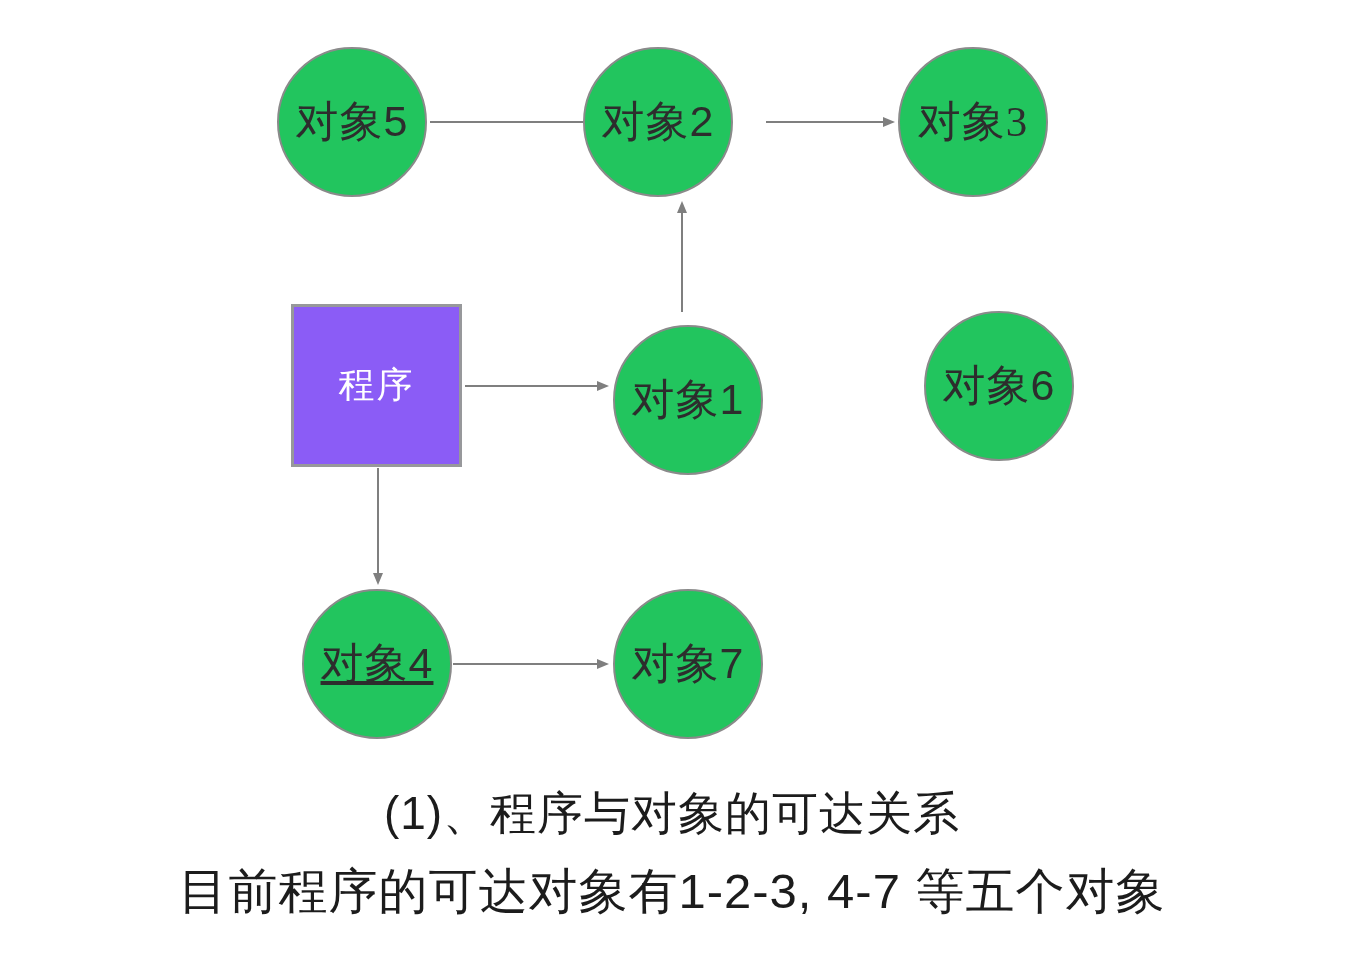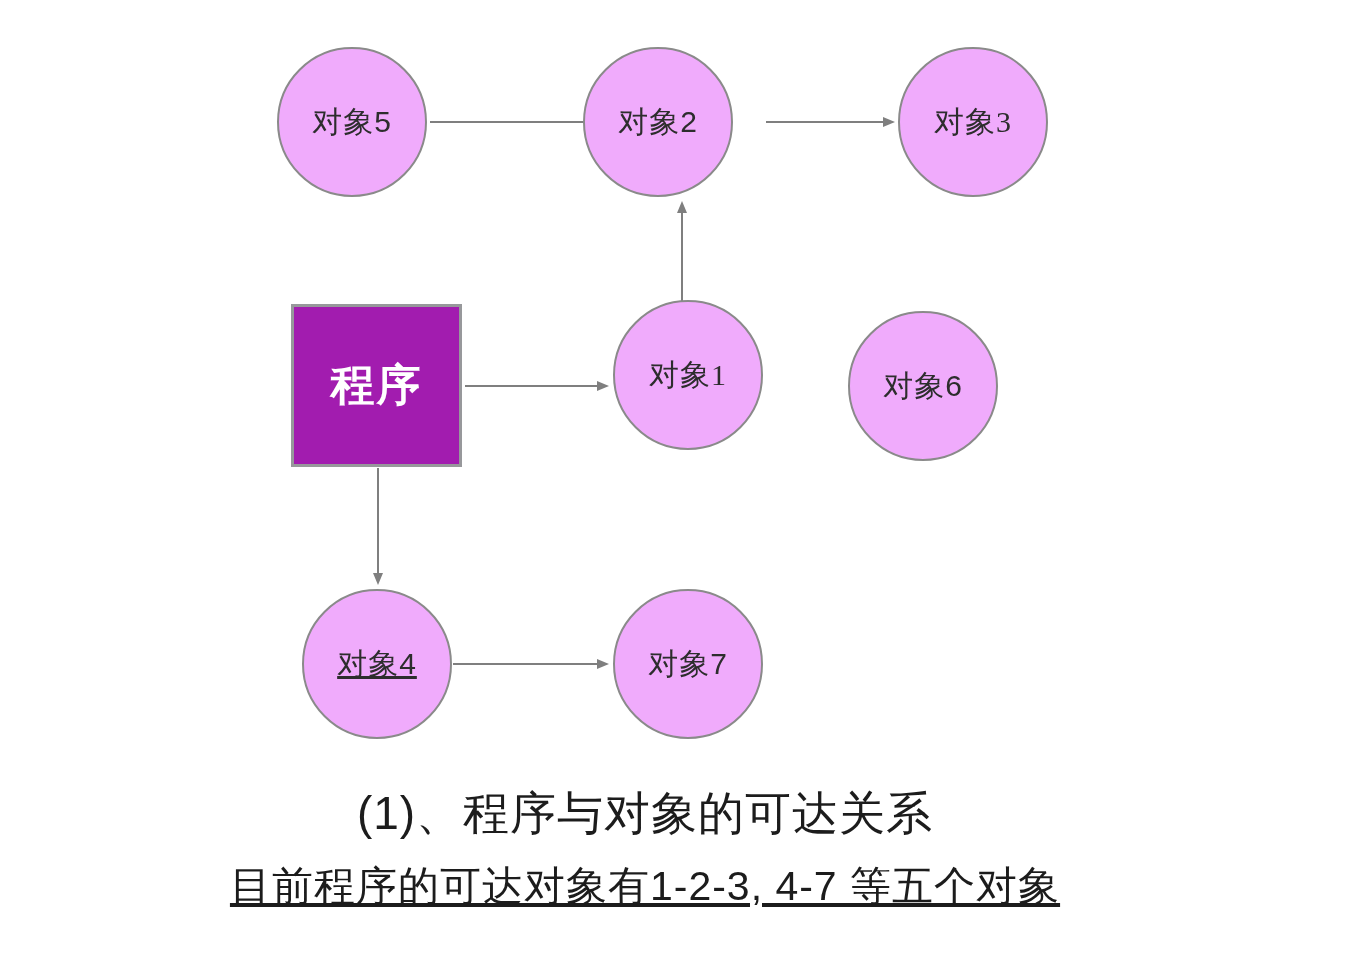--- a/index.html
+++ b/index.html
@@ -22,64 +22,64 @@
     width: 1363px;
     height: 972px;
     pointer-events: none;
   }
   .node-circle {
     position: absolute;
     width: 150px;
     height: 150px;
     border: 2px solid #8a8a8a;
     border-radius: 50%;
-    background: #f0abfc;
+    background: #22c55e;
     display: flex;
     align-items: center;
     justify-content: center;
-    font-size: 30px;
+    font-size: 43px;
     color: #2d2d2d;
     box-sizing: border-box;
     letter-spacing: 1px;
   }
   .program-box {
     position: absolute;
     left: 291px;
     top: 304px;
     width: 171px;
     height: 163px;
-    background: #a21caf;
+    background: #8b5cf6;
     border: 3px solid #97989b;
     display: flex;
     align-items: center;
     justify-content: center;
-    font-size: 44px;
-    font-weight: bold;
+    font-size: 36px;
+    font-weight: normal;
     color: #ffffff;
     box-sizing: border-box;
     letter-spacing: 2px;
   }
   .caption {
     position: absolute;
     left: 0;
     top: 783px;
     width: 1290px;
     text-align: center;
     color: #1c1c1c;
+    padding-left: 27px;
   }
   .caption-line1 {
     margin: 0 0 14px 0;
     font-size: 46px;
     letter-spacing: 1px;
   }
   .caption-line2 {
     margin: 0;
-    font-size: 41px;
+    font-size: 49px;
     letter-spacing: 1px;
-    text-decoration: underline;
   }
 </style>
 </head>
 <body>
 
 <div class="stage">
 
   <svg class="arrows-layer" viewBox="0 0 1363 972" xmlns="http://www.w3.org/2000/svg">
     <defs>
       <marker id="arrowhead" markerWidth="14" markerHeight="12" refX="1" refY="5" orient="auto" markerUnits="userSpaceOnUse">
@@ -95,23 +95,23 @@
   </svg>
 
   <div class="node-circle" style="left:277px; top:47px;">对象5</div>
 
   <div class="node-circle" style="left:583px; top:47px;">对象2</div>
 
   <div class="node-circle" style="left:898px; top:47px;font-family:Liberation Serif, serif;">对象3</div>
 
   <div class="program-box">程序</div>
 
-  <div class="node-circle" style="left:613px; top:300px;font-family:Liberation Serif, serif;">对象1</div>
+  <div class="node-circle" style="left:613px; top:325px;">对象1</div>
 
-  <div class="node-circle" style="left:848px; top:311px;">对象6</div>
+  <div class="node-circle" style="left:924px; top:311px;">对象6</div>
 
   <div class="node-circle" style="left:302px; top:589px;text-decoration:underline;">对象4</div>
 
   <div class="node-circle" style="left:613px; top:589px;">对象7</div>
 
   <div class="caption">
     <p class="caption-line1">(1)、程序与对象的可达关系</p>
     <p class="caption-line2">目前程序的可达对象有1-2-3, 4-7 等五个对象</p>
   </div>
 

